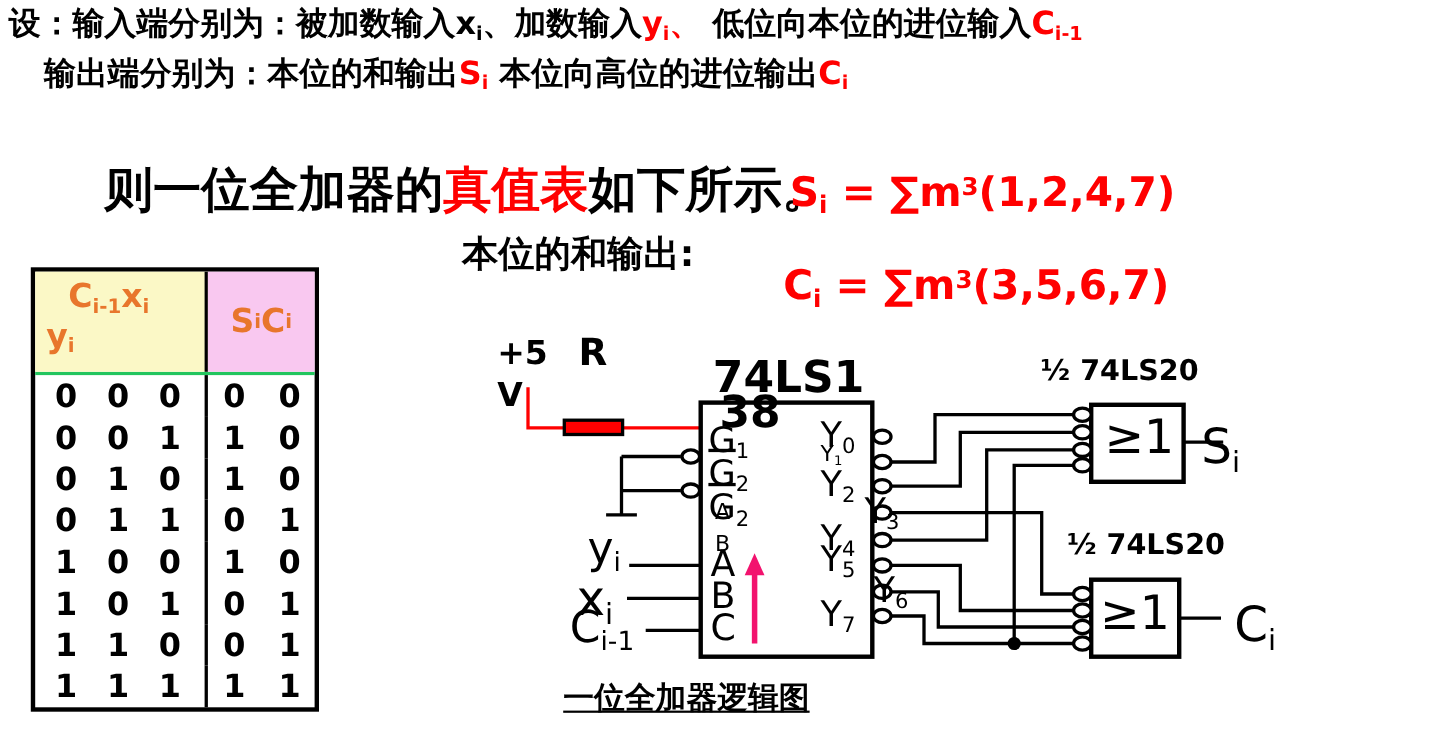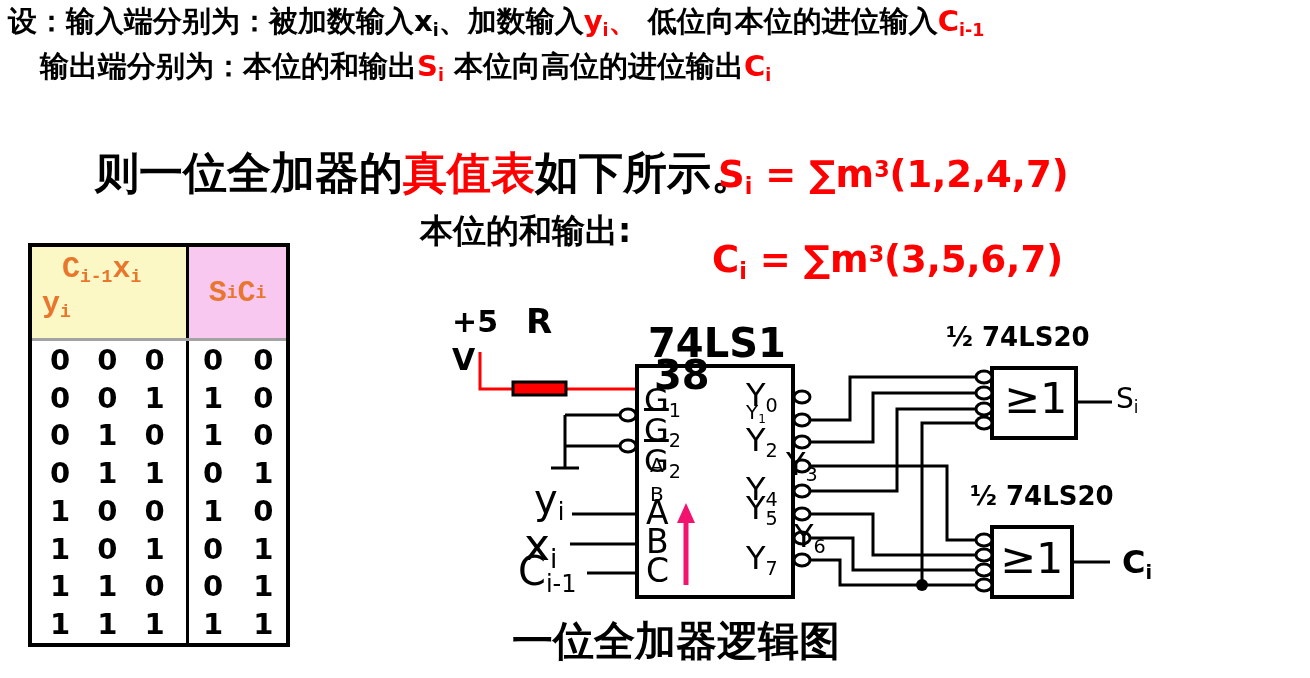--- a/index.html
+++ b/index.html
@@ -16,21 +16,21 @@
   .sup{font-size:0.60em;vertical-align:0.45em;}
   .ovl{text-decoration:overline;}
   svg{position:absolute;left:0;top:0;}
 
   
   .tt{
     position:absolute;left:28px;top:243px;width:262px;height:404px;
     border:4px solid #000;background:#fff;box-sizing:border-box;
     display:flex;flex-direction:column;
   }
-  .tt-head{display:flex;height:91px;border-bottom:3px solid #a3a3a3;flex:none;font-family:Liberation Mono, monospace;}
+  .tt-head{display:flex;height:91px;border-bottom:3px solid #22c55e;flex:none;}
   .tt-head-left{
     width:157px;flex:none;background:#FBF8C6;border-right:3px solid #000;
     box-sizing:border-box;color:#E8762C;font-weight:bold;font-size:30px;line-height:1.1;
     padding-top:6px;
   }
   .tt-head-left .l1{padding-left:30px;}
   .tt-head-left .l2{padding-left:10px;}
   .tt-head-right{
     flex:1;background:#F9C8F0;color:#E8762C;font-weight:bold;font-size:30px;
     display:flex;align-items:center;justify-content:center;
@@ -144,24 +144,24 @@
 
 <div class="abs" style="left:534px;top:478px;font-size:40px;"><span>y</span><span class="sub">i</span></div>
 <div class="abs" style="left:524px;top:522px;font-size:44px;"><span>x</span><span class="sub">i</span></div>
 <div class="abs" style="left:518px;top:550px;font-size:40px;"><span>C</span><span class="sub">i-1</span></div>
 
 <div class="abs b" style="left:946px;top:324px;font-size:26px;">½ 74LS20</div>
 <div class="abs b" style="left:970px;top:483px;font-size:26px;">½ 74LS20</div>
 <div class="abs" style="left:1004px;top:376px;font-size:43px;">≥1</div>
 <div class="abs" style="left:1000px;top:536px;font-size:43px;">≥1</div>
 
-<div class="abs" style="left:1116px;top:384px;font-size:28px;"><span>S</span><span class="sub">i</span></div>
-<div class="abs" style="left:1122px;top:546px;font-size:32px;font-weight:bold;"><span>C</span><span class="sub">i</span></div>
-
-<div class="abs b" style="left:512px;top:620px;font-size:41px;">一位全加器逻辑图</div>
+<div class="abs" style="left:1092px;top:384px;font-size:44px;"><span>S</span><span class="sub">i</span></div>
+<div class="abs" style="left:1122px;top:546px;font-size:44px;"><span>C</span><span class="sub">i</span></div>
+
+<div class="abs b" style="left:512px;top:620px;font-size:28px;text-decoration:underline;">一位全加器逻辑图</div>
 
 <div class="tt">
   <div class="tt-head">
     <div class="tt-head-left">
       <div class="l1"><span>C</span><span class="sub">i-1</span><span>x</span><span class="sub">i</span></div>
       <div class="l2"><span>y</span><span class="sub">i</span></div>
     </div>
     <div class="tt-head-right">
         <span>S</span>
         <span class="sub">i</span>

